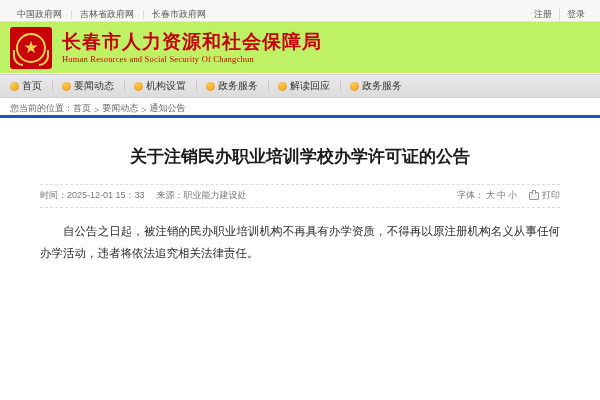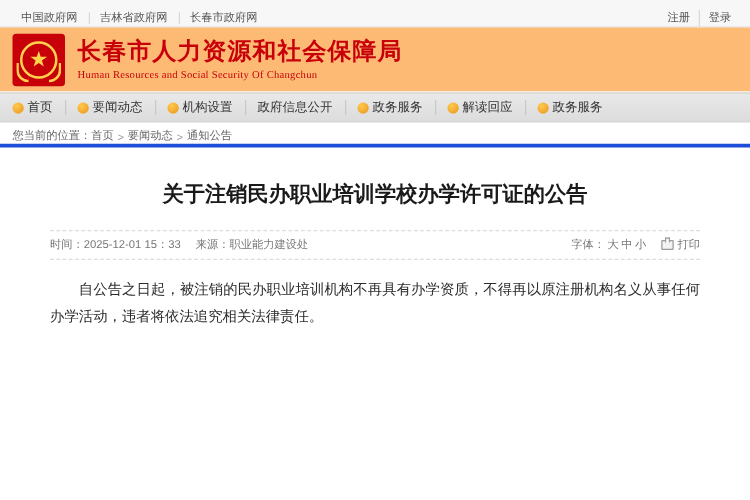--- a/index.html
+++ b/index.html
@@ -49,21 +49,21 @@
   .topbar .right a {
     color: #555;
     text-decoration: none;
     padding: 0 7px;
   }
   .topbar .right a + a { border-left: 1px solid #d8d8d8; }
 
   
   .banner {
     height: 52px;
-    background: #fdba74;
+    background: #bef264;
     display: flex;
     align-items: center;
     padding: 0 10px;
     border-bottom: 1px solid #fff;
   }
   .emblem {
     width: 42px; height: 42px;
     background: #c8000a;
     border-radius: 3px;
     position: relative;
@@ -252,23 +252,20 @@
     <span class="nav-dot"></span>
     <span>首页</span>
   </a>
   <a class="nav-item" href="#">
     <span class="nav-dot"></span>
     <span>要闻动态</span>
   </a>
   <a class="nav-item" href="#">
     <span class="nav-dot"></span>
     <span>机构设置</span>
-  </a>
-  <a class="nav-item" href="#">
-    <span>政府信息公开</span>
   </a>
   <a class="nav-item" href="#">
     <span class="nav-dot"></span>
     <span>政务服务</span>
   </a>
   <a class="nav-item" href="#">
     <span class="nav-dot"></span>
     <span>解读回应</span>
   </a>
   <a class="nav-item" href="#">

